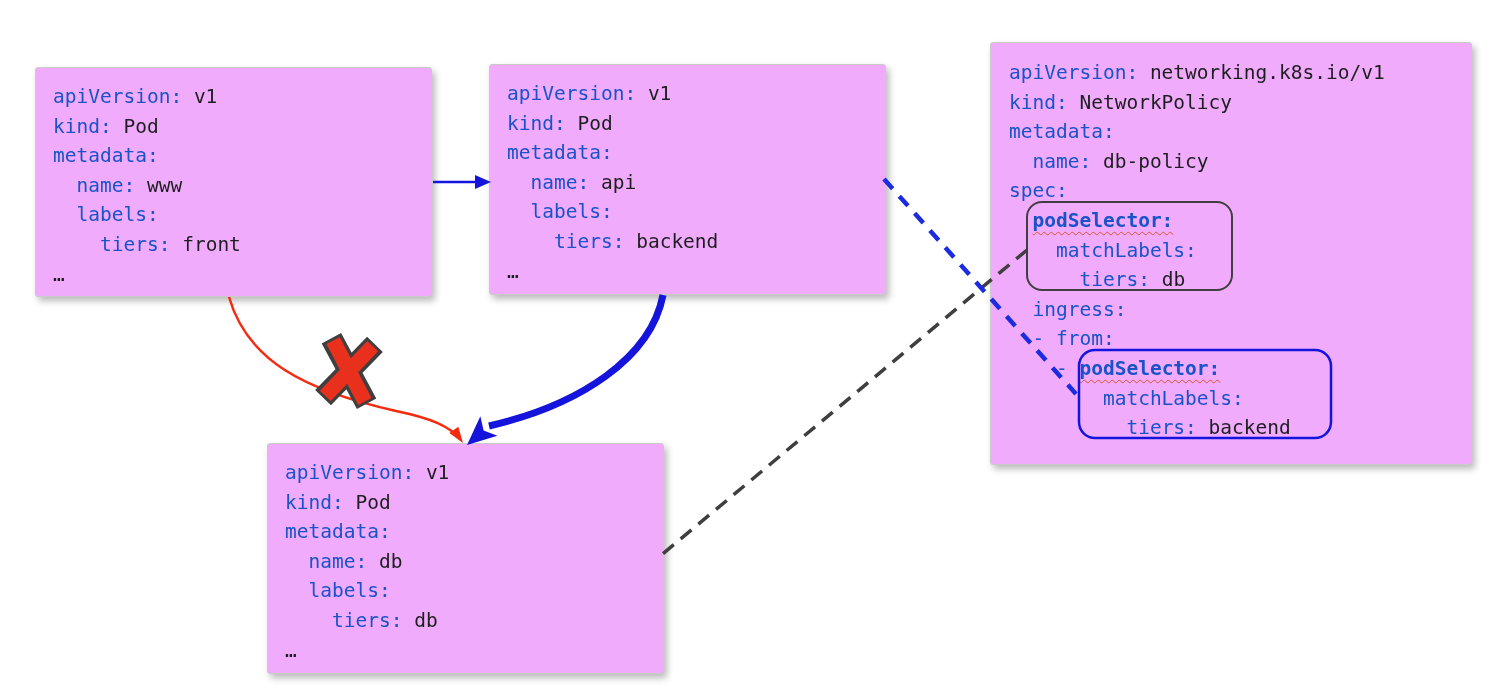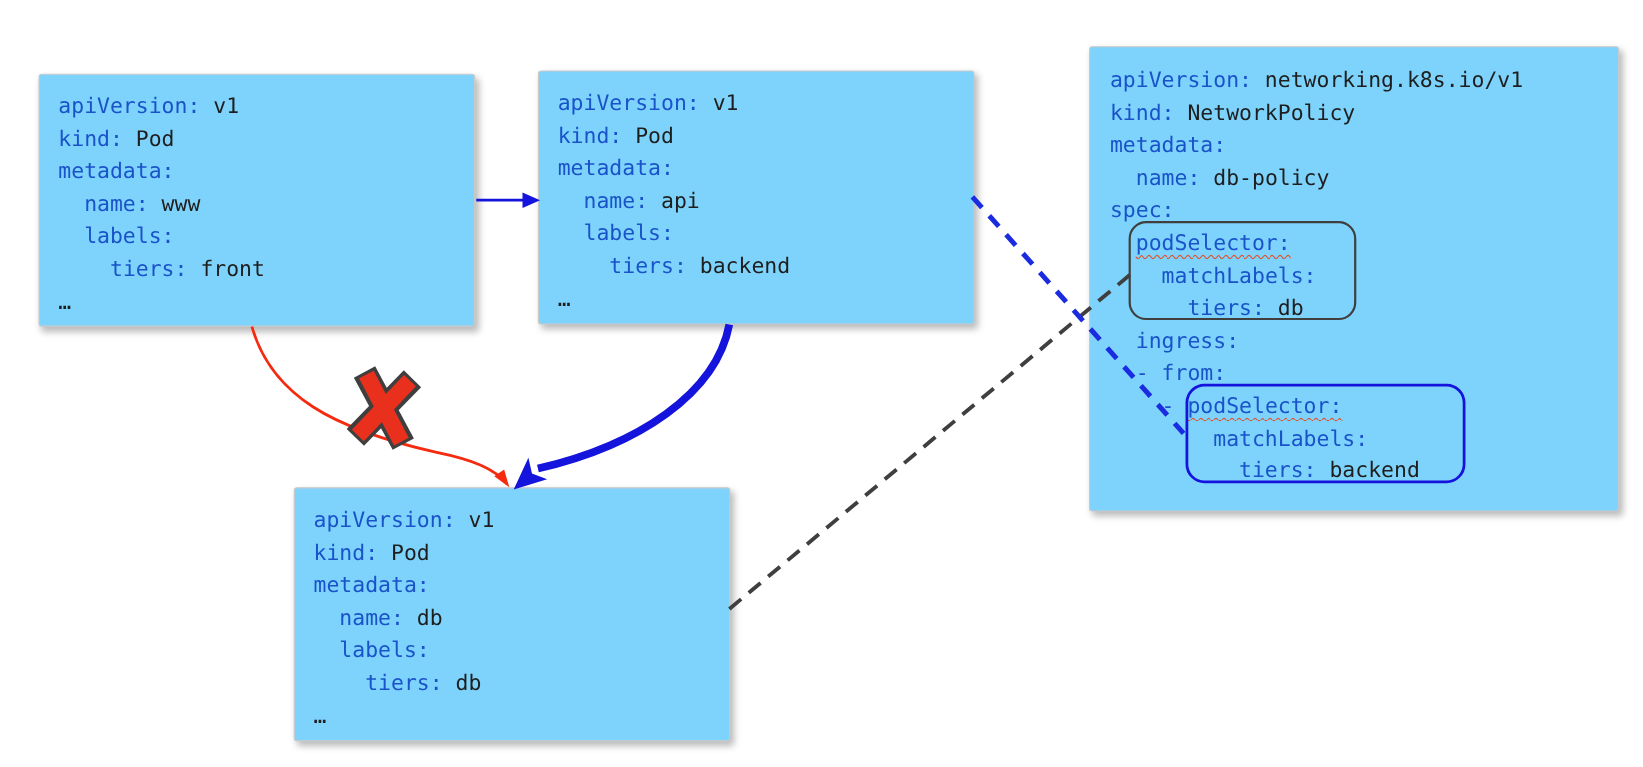--- a/index.html
+++ b/index.html
@@ -6,21 +6,21 @@
   .canvas {
     position: relative;
     width: 1494px;
     height: 697px;
     background: #ffffff;
     overflow: hidden;
     font-family: "DejaVu Sans Mono", "Liberation Mono", monospace;
   }
   .card {
     position: absolute;
-    background: #7dd3fc;
+    background: #f0abfc;
     border: 1px solid var(--card-border, #cacaca);
     border-radius: 3px;
     box-shadow: 3px 4px 7px rgba(0,0,0,0.28);
     box-sizing: border-box;
   }
   .card-pod-www { left: 35px;  top: 67px;  width: 397px; height: 230px; }
   .card-pod-api { left: 489px; top: 64px;  width: 397px; height: 231px; }
   .card-pod-db  { left: 267px; top: 443px; width: 397px; height: 231px; }
   .card-np      { left: 990px; top: 42px;  width: 482px; height: 423px; }
   .code {
@@ -35,20 +35,21 @@
   .card-np .code { padding-top: 15px; padding-left: 18px; }
   .yline { white-space: pre; }
   .ind, .key { color: var(--key-color, #1a53c9); }
   .val { color: var(--val-color, #1e1e1e); }
   .squiggle {
     text-decoration-line: underline;
     text-decoration-style: wavy;
     text-decoration-color: var(--squiggle-color, #e0532e);
     text-decoration-thickness: 1px;
     text-underline-offset: 4px;
+    font-weight: bold;
   }
   .overlay {
     position: absolute;
     left: 0; top: 0;
     width: 1494px; height: 697px;
     pointer-events: none;
   }
 </style>
 </head>
 <body>

